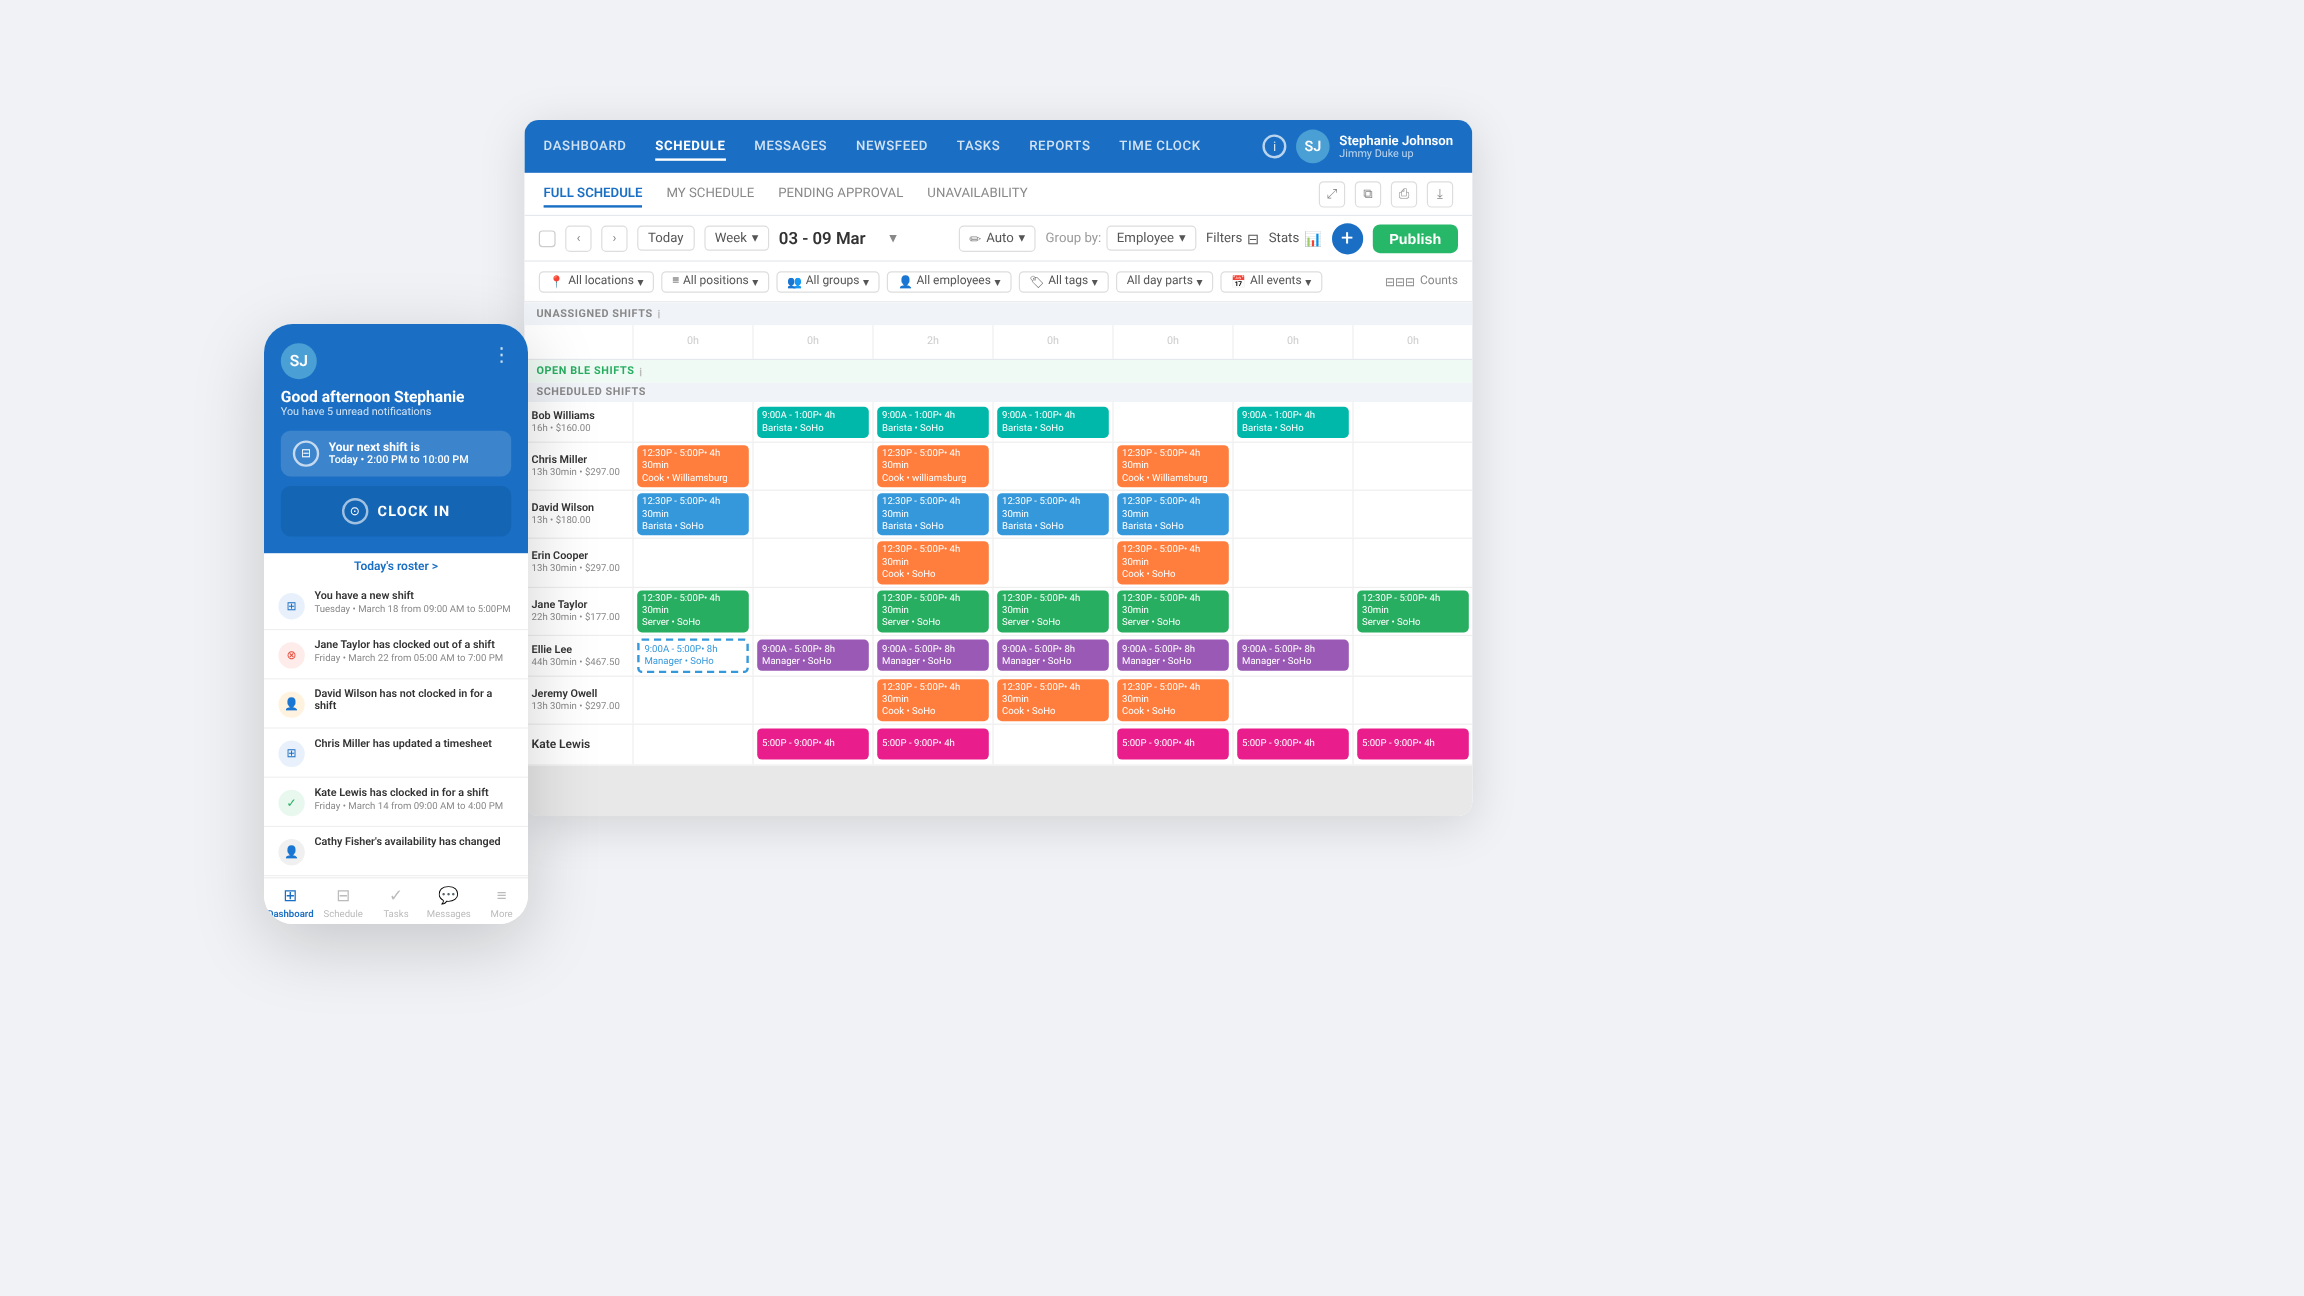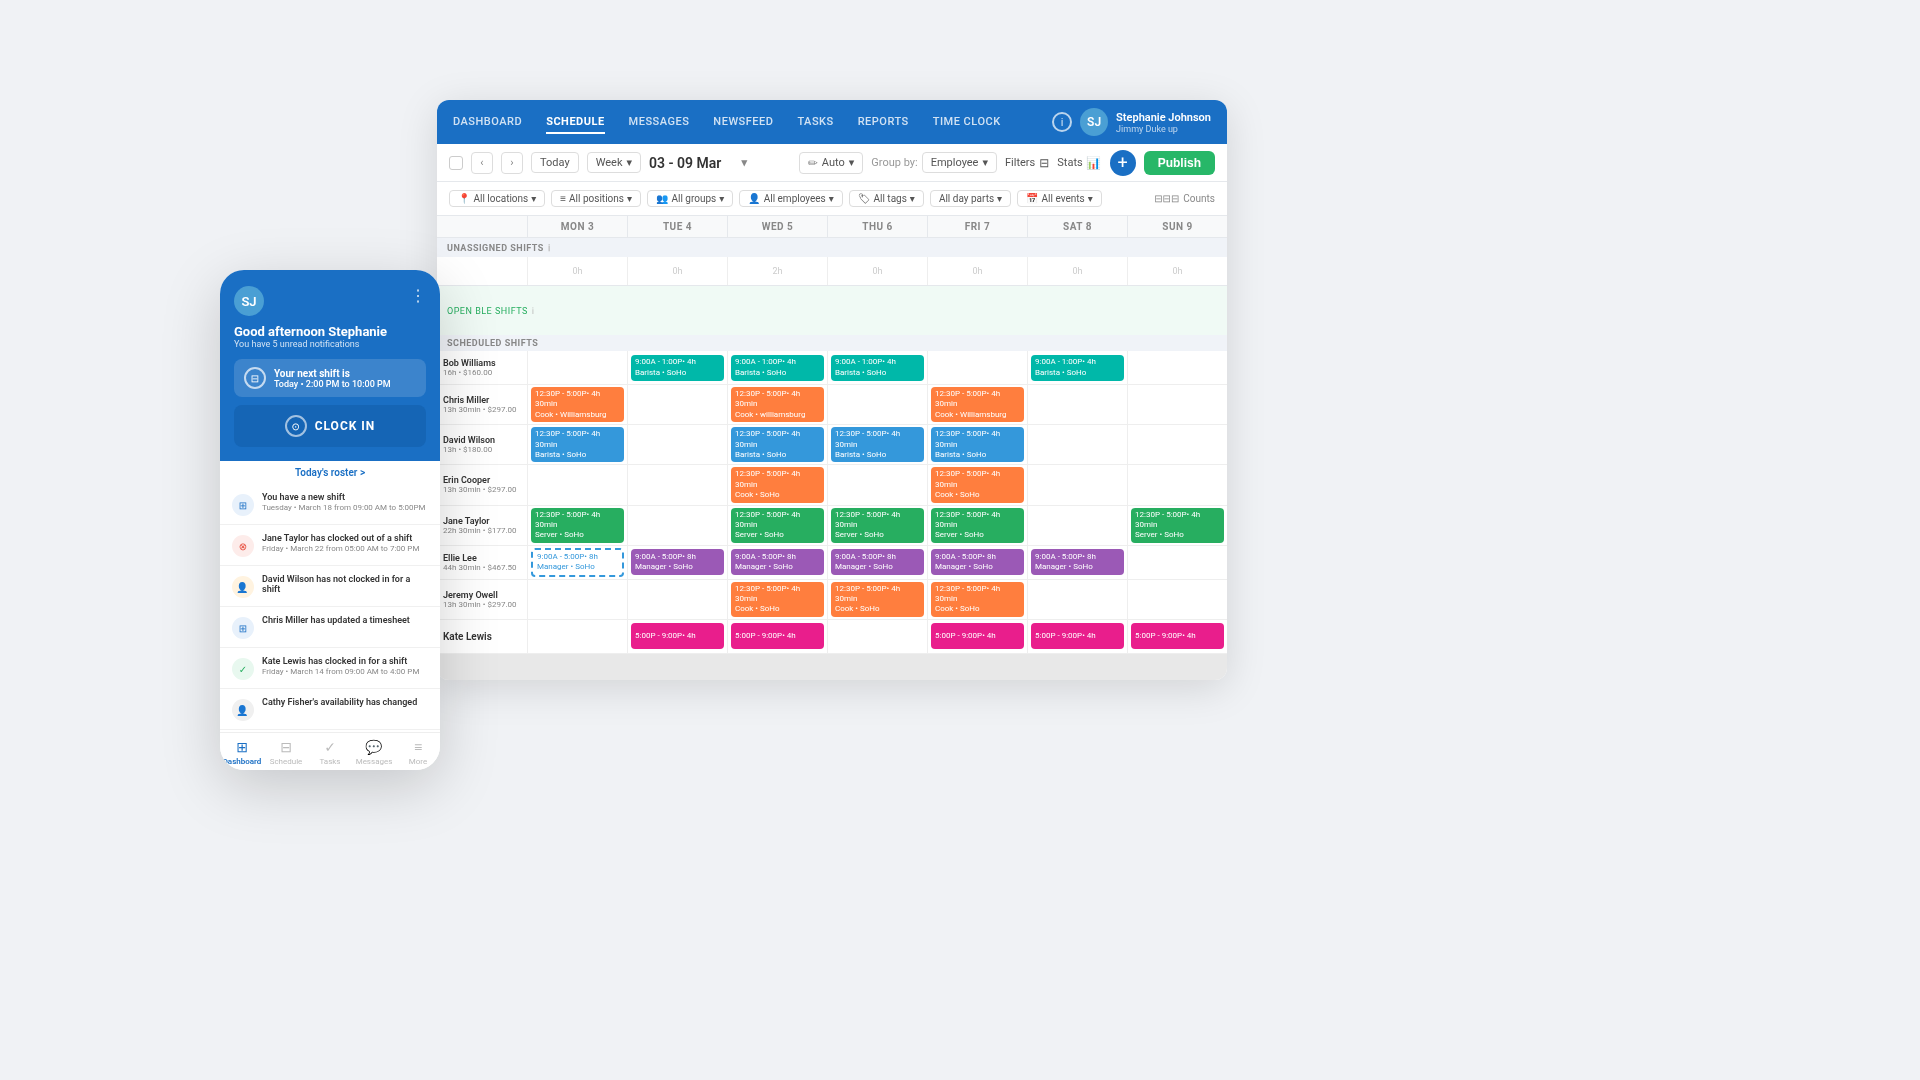--- a/index.html
+++ b/index.html
@@ -605,20 +605,32 @@
       <div class="nav-right">
         <div class="nav-info-icon">i</div>
         <div class="nav-avatar">SJ</div>
         <div class="nav-user-info">
           <span class="nav-user-name">Stephanie Johnson</span>
           <span class="nav-user-sub">Jimmy Duke up</span>
         </div>
       </div>
     </div>
 
+    <div class="sub-nav">
+      <span class="sub-nav-item active">FULL SCHEDULE</span>
+      <span class="sub-nav-item">MY SCHEDULE</span>
+      <span class="sub-nav-item">PENDING APPROVAL</span>
+      <span class="sub-nav-item">UNAVAILABILITY</span>
+      <div class="sub-nav-right">
+        <div class="sub-nav-icon">⤢</div>
+        <div class="sub-nav-icon">⧉</div>
+        <div class="sub-nav-icon">⎙</div>
+        <div class="sub-nav-icon">⤓</div>
+      </div>
+    </div>
 
     <div class="toolbar">
       <div class="toolbar-checkbox"></div>
       <div class="toolbar-nav-btn">‹</div>
       <div class="toolbar-nav-btn">›</div>
       <div class="toolbar-today-btn">Today</div>
       <div class="toolbar-week-btn">
         <span>Week</span>
         <span>▾</span>
       </div>
@@ -688,47 +700,37 @@
       </div>
       <div class="filter-spacer"></div>
       <div class="counts-btn">
         <span>⊟⊟⊟</span>
         <span>Counts</span>
       </div>
     </div>
 
     <div class="schedule-grid">
 
-      <div class="grid-header">
-        <div class="grid-header-cell"></div>
-        <div class="grid-header-cell">MON 3</div>
-        <div class="grid-header-cell">TUE 4</div>
-        <div class="grid-header-cell">WED 5</div>
-        <div class="grid-header-cell">THU 6</div>
-        <div class="grid-header-cell">FRI 7</div>
-        <div class="grid-header-cell">SAT 8</div>
-        <div class="grid-header-cell">SUN 9</div>
-      </div>
 
       <div style="background:#f0f3f8;padding:3px 10px;font-size:9px;font-weight:700;color:#888;letter-spacing:0.5px;display:flex;align-items:center;gap:4px;">
         <span>UNASSIGNED SHIFTS</span>
         <span style="color:#bbb;">ℹ</span>
       </div>
       <div class="empty-section">
         <div class="empty-cell"></div>
         <div class="empty-cell">0h</div>
         <div class="empty-cell">0h</div>
         <div class="empty-cell">2h</div>
         <div class="empty-cell">0h</div>
         <div class="empty-cell">0h</div>
         <div class="empty-cell">0h</div>
         <div class="empty-cell">0h</div>
       </div>
 
-      <div style="background:#f0faf5;padding:18px 10px;font-size:9px;font-weight:400;color:#27ae60;letter-spacing:0.5px;display:flex;align-items:center;gap:4px;">
+      <div style="background:#f0faf5;padding:3px 10px;font-size:9px;font-weight:700;color:#27ae60;letter-spacing:0.5px;display:flex;align-items:center;gap:4px;">
         <span>OPEN BLE SHIFTS</span>
         <span style="color:#bbb;">ℹ</span>
       </div>
 
       <div style="background:#f0f3f8;padding:3px 10px;font-size:9px;font-weight:700;color:#888;letter-spacing:0.5px;">
         <span>SCHEDULED SHIFTS</span>
       </div>
 
       <div class="employee-row">
         <div class="employee-name-cell">

